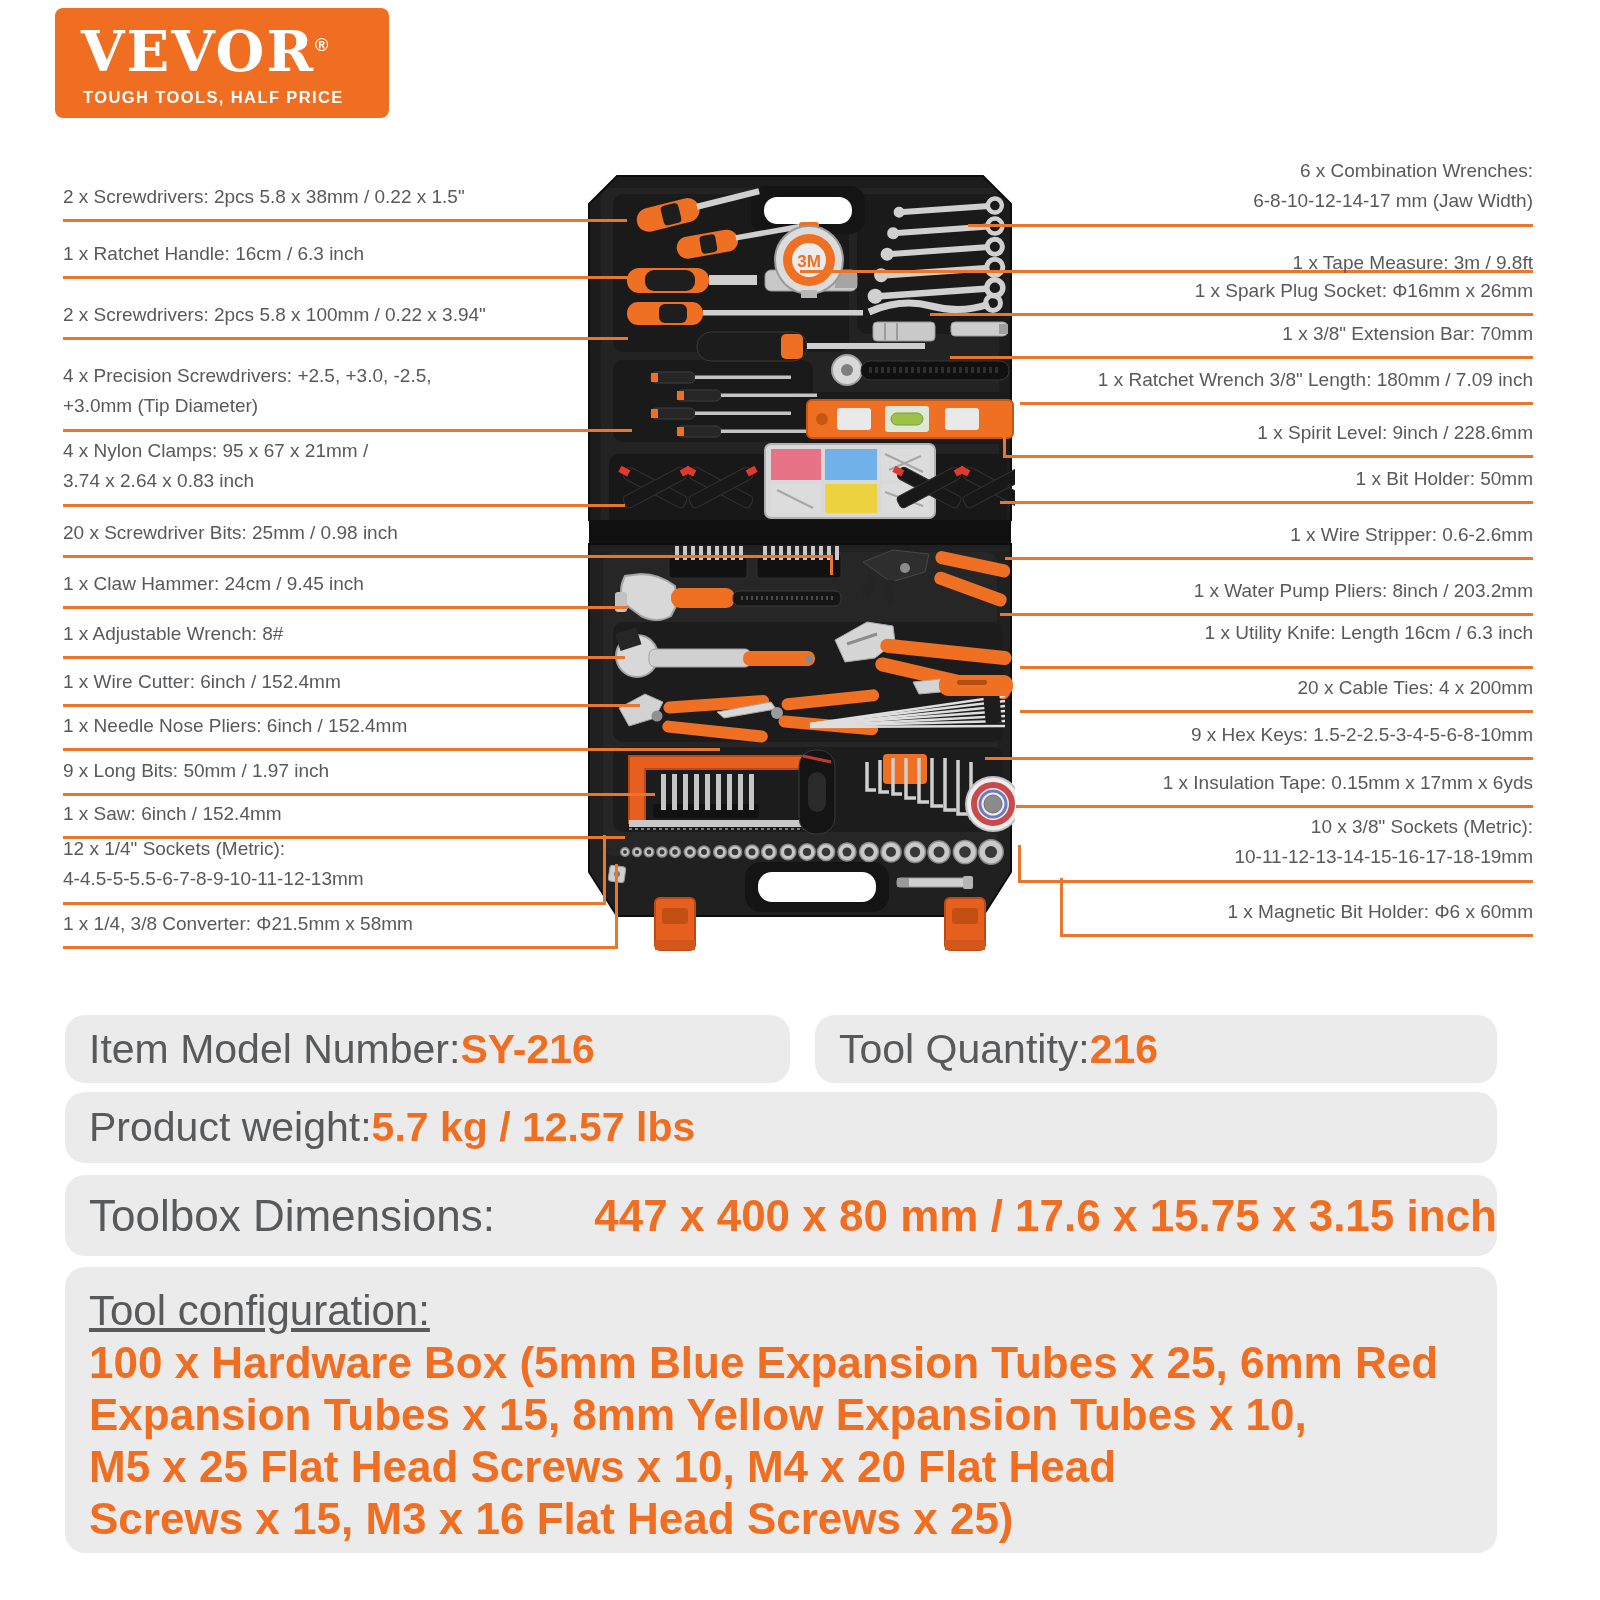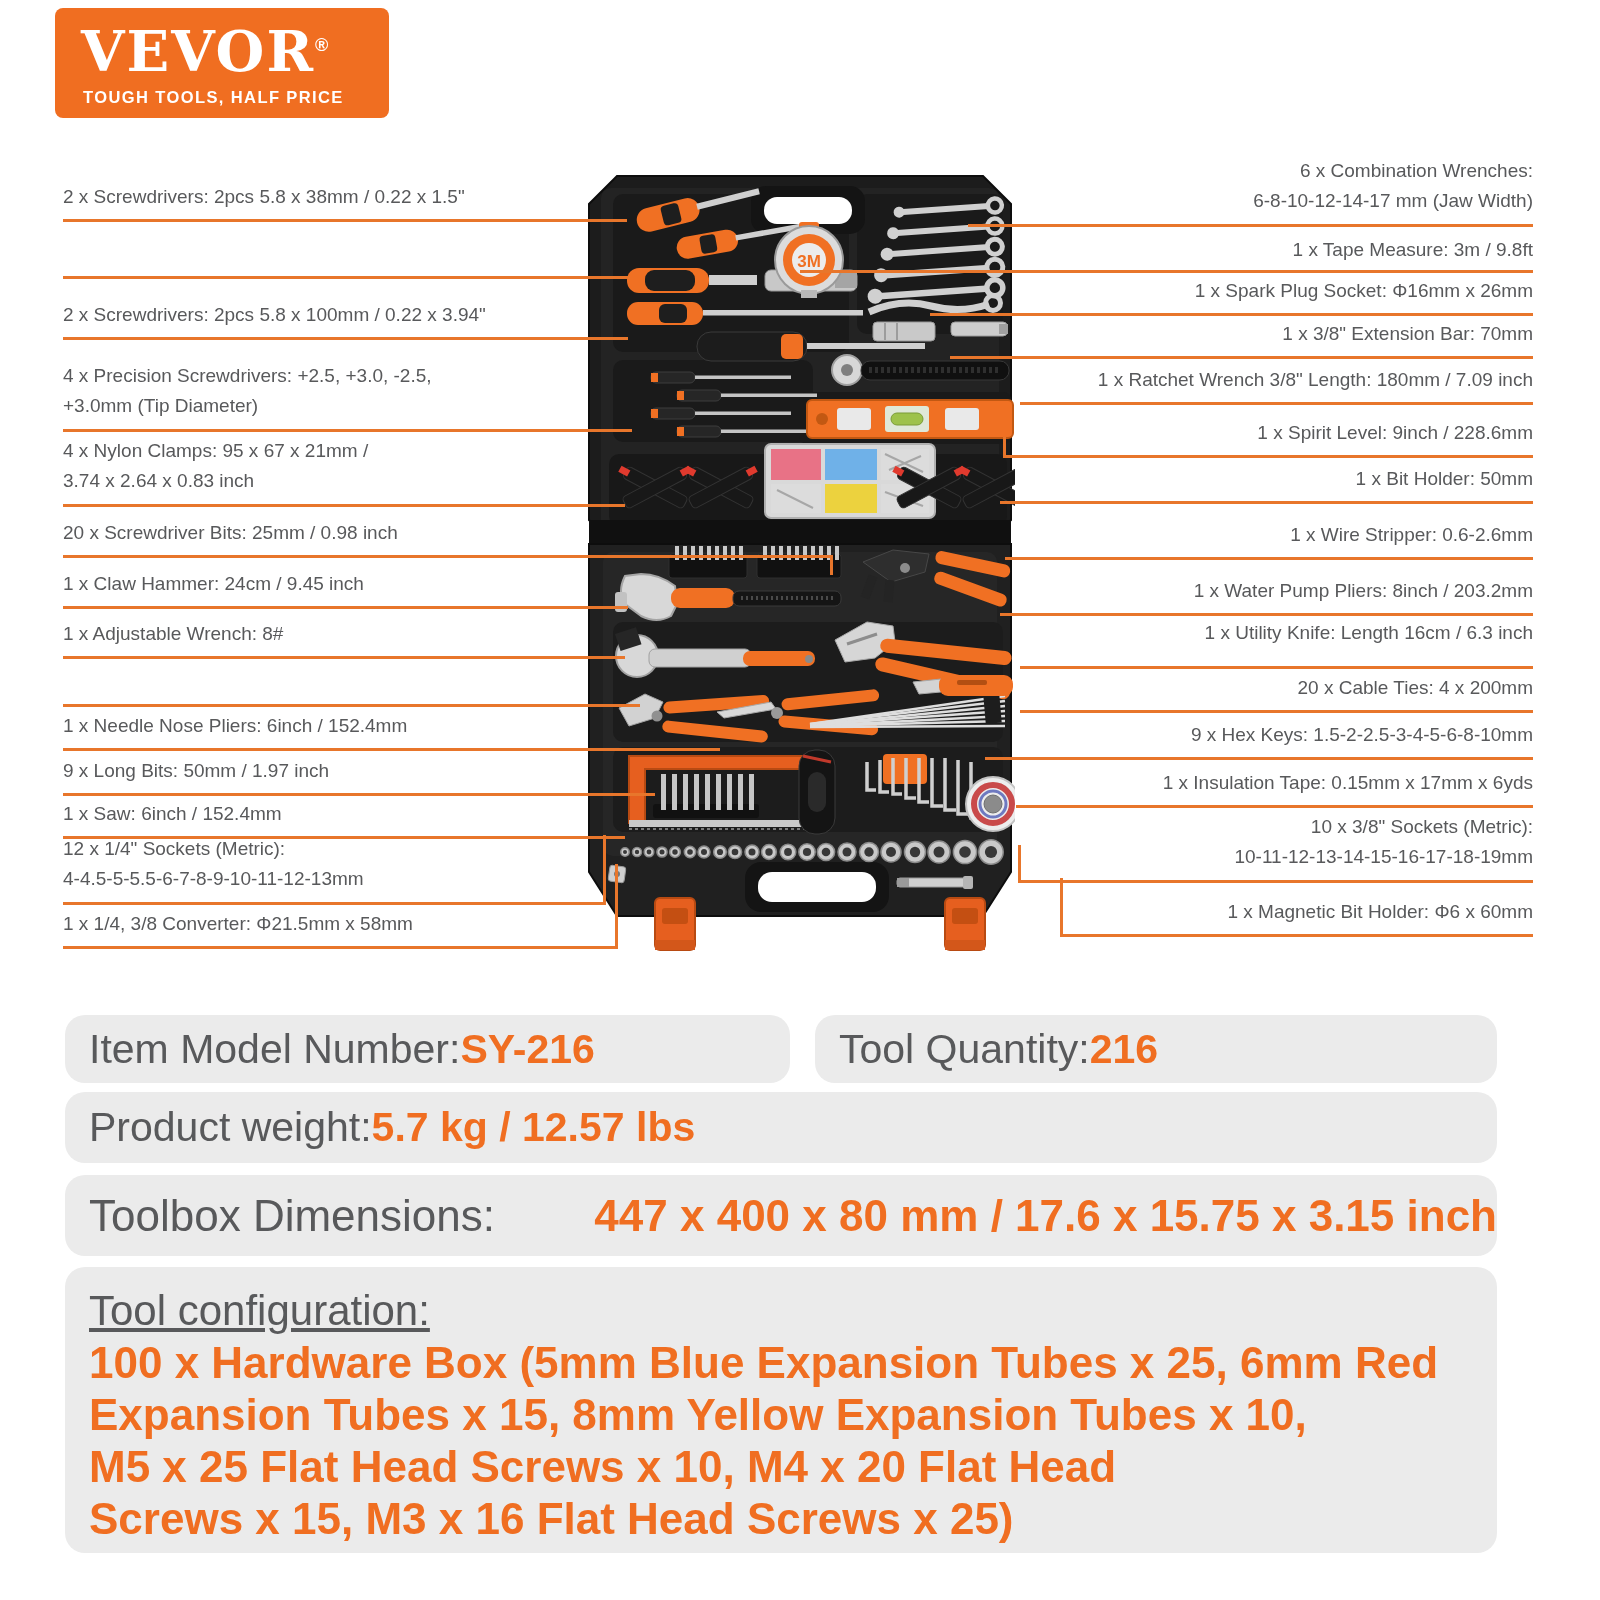--- a/index.html
+++ b/index.html
@@ -471,40 +471,46 @@
   <div class="lead" style="left:985px;top:757px;width:548px"></div>
   <div class="lead" style="left:1016px;top:805px;width:517px"></div>
   <div class="lead" style="left:1018px;top:880px;width:515px"></div>
   <div class="leadv" style="left:1018px;top:845px;height:38px"></div>
   <div class="lead" style="left:1060px;top:934px;width:473px"></div>
   <div class="leadv" style="left:1060px;top:878px;height:59px"></div>
 
   <div class="cl cl-l" style="top:182px">
       <div>2 x Screwdrivers: 2pcs 5.8 x 38mm / 0.22 x 1.5"</div>
     </div>
+  <div class="cl cl-l" style="top:239px">
+      <div>1 x Ratchet Handle: 16cm / 6.3 inch</div>
+    </div>
   <div class="cl cl-l" style="top:300px">
       <div>2 x Screwdrivers: 2pcs 5.8 x 100mm / 0.22 x 3.94"</div>
     </div>
   <div class="cl cl-l" style="top:361px">
       <div>4 x Precision Screwdrivers: +2.5, +3.0, -2.5,</div>
       <div>+3.0mm (Tip Diameter)</div>
     </div>
   <div class="cl cl-l" style="top:436px">
       <div>4 x Nylon Clamps: 95 x 67 x 21mm /</div>
       <div>3.74 x 2.64 x 0.83 inch</div>
     </div>
   <div class="cl cl-l" style="top:518px">
       <div>20 x Screwdriver Bits: 25mm / 0.98 inch</div>
     </div>
   <div class="cl cl-l" style="top:569px">
       <div>1 x Claw Hammer: 24cm / 9.45 inch</div>
     </div>
   <div class="cl cl-l" style="top:619px">
       <div>1 x Adjustable Wrench: 8#</div>
     </div>
+  <div class="cl cl-l" style="top:667px">
+      <div>1 x Wire Cutter: 6inch / 152.4mm</div>
+    </div>
   <div class="cl cl-l" style="top:711px">
       <div>1 x Needle Nose Pliers: 6inch / 152.4mm</div>
     </div>
   <div class="cl cl-l" style="top:756px">
       <div>9 x Long Bits: 50mm / 1.97 inch</div>
     </div>
   <div class="cl cl-l" style="top:799px">
       <div>1 x Saw: 6inch / 152.4mm</div>
     </div>
   <div class="cl cl-l" style="top:834px">
@@ -512,21 +518,21 @@
       <div>4-4.5-5-5.5-6-7-8-9-10-11-12-13mm</div>
     </div>
   <div class="cl cl-l" style="top:909px">
       <div>1 x 1/4, 3/8 Converter: Φ21.5mm x 58mm</div>
     </div>
 
   <div class="cl cl-r" style="top:156px">
       <div>6 x Combination Wrenches:</div>
       <div>6-8-10-12-14-17 mm (Jaw Width)</div>
     </div>
-  <div class="cl cl-r" style="top:235px">
+  <div class="cl cl-r" style="top:248px">
       <div>1 x Tape Measure: 3m / 9.8ft</div>
     </div>
   <div class="cl cl-r" style="top:276px">
       <div>1 x Spark Plug Socket: Φ16mm x 26mm</div>
     </div>
   <div class="cl cl-r" style="top:319px">
       <div>1 x 3/8" Extension Bar: 70mm</div>
     </div>
   <div class="cl cl-r" style="top:365px">
       <div>1 x Ratchet Wrench 3/8" Length: 180mm / 7.09 inch</div>

